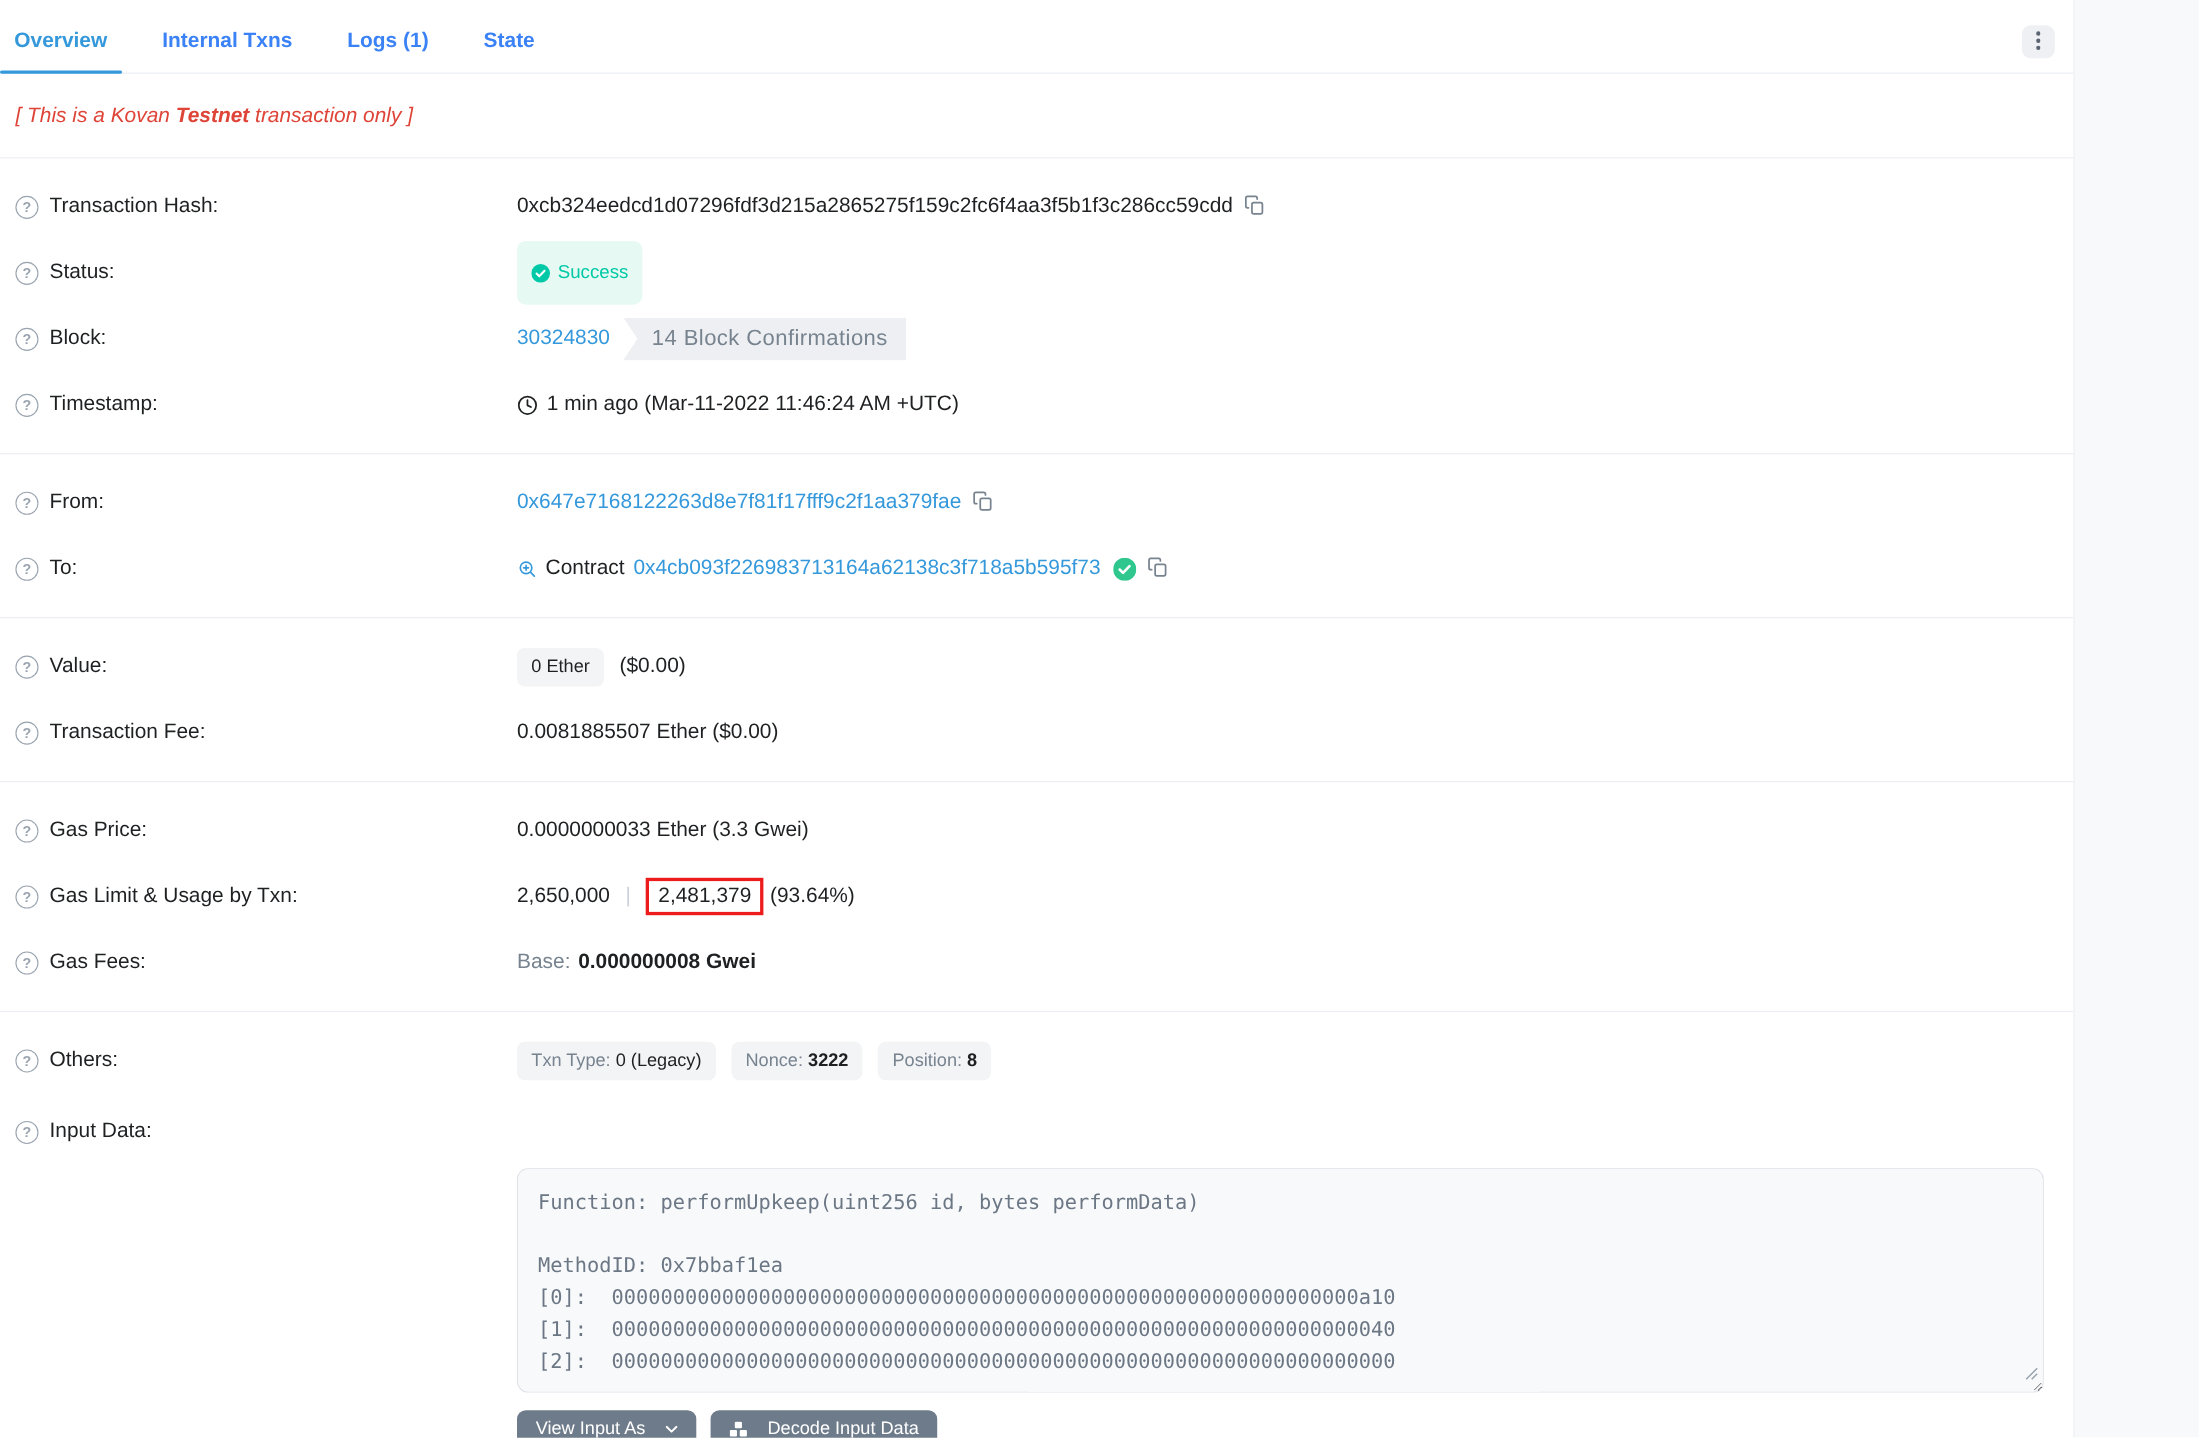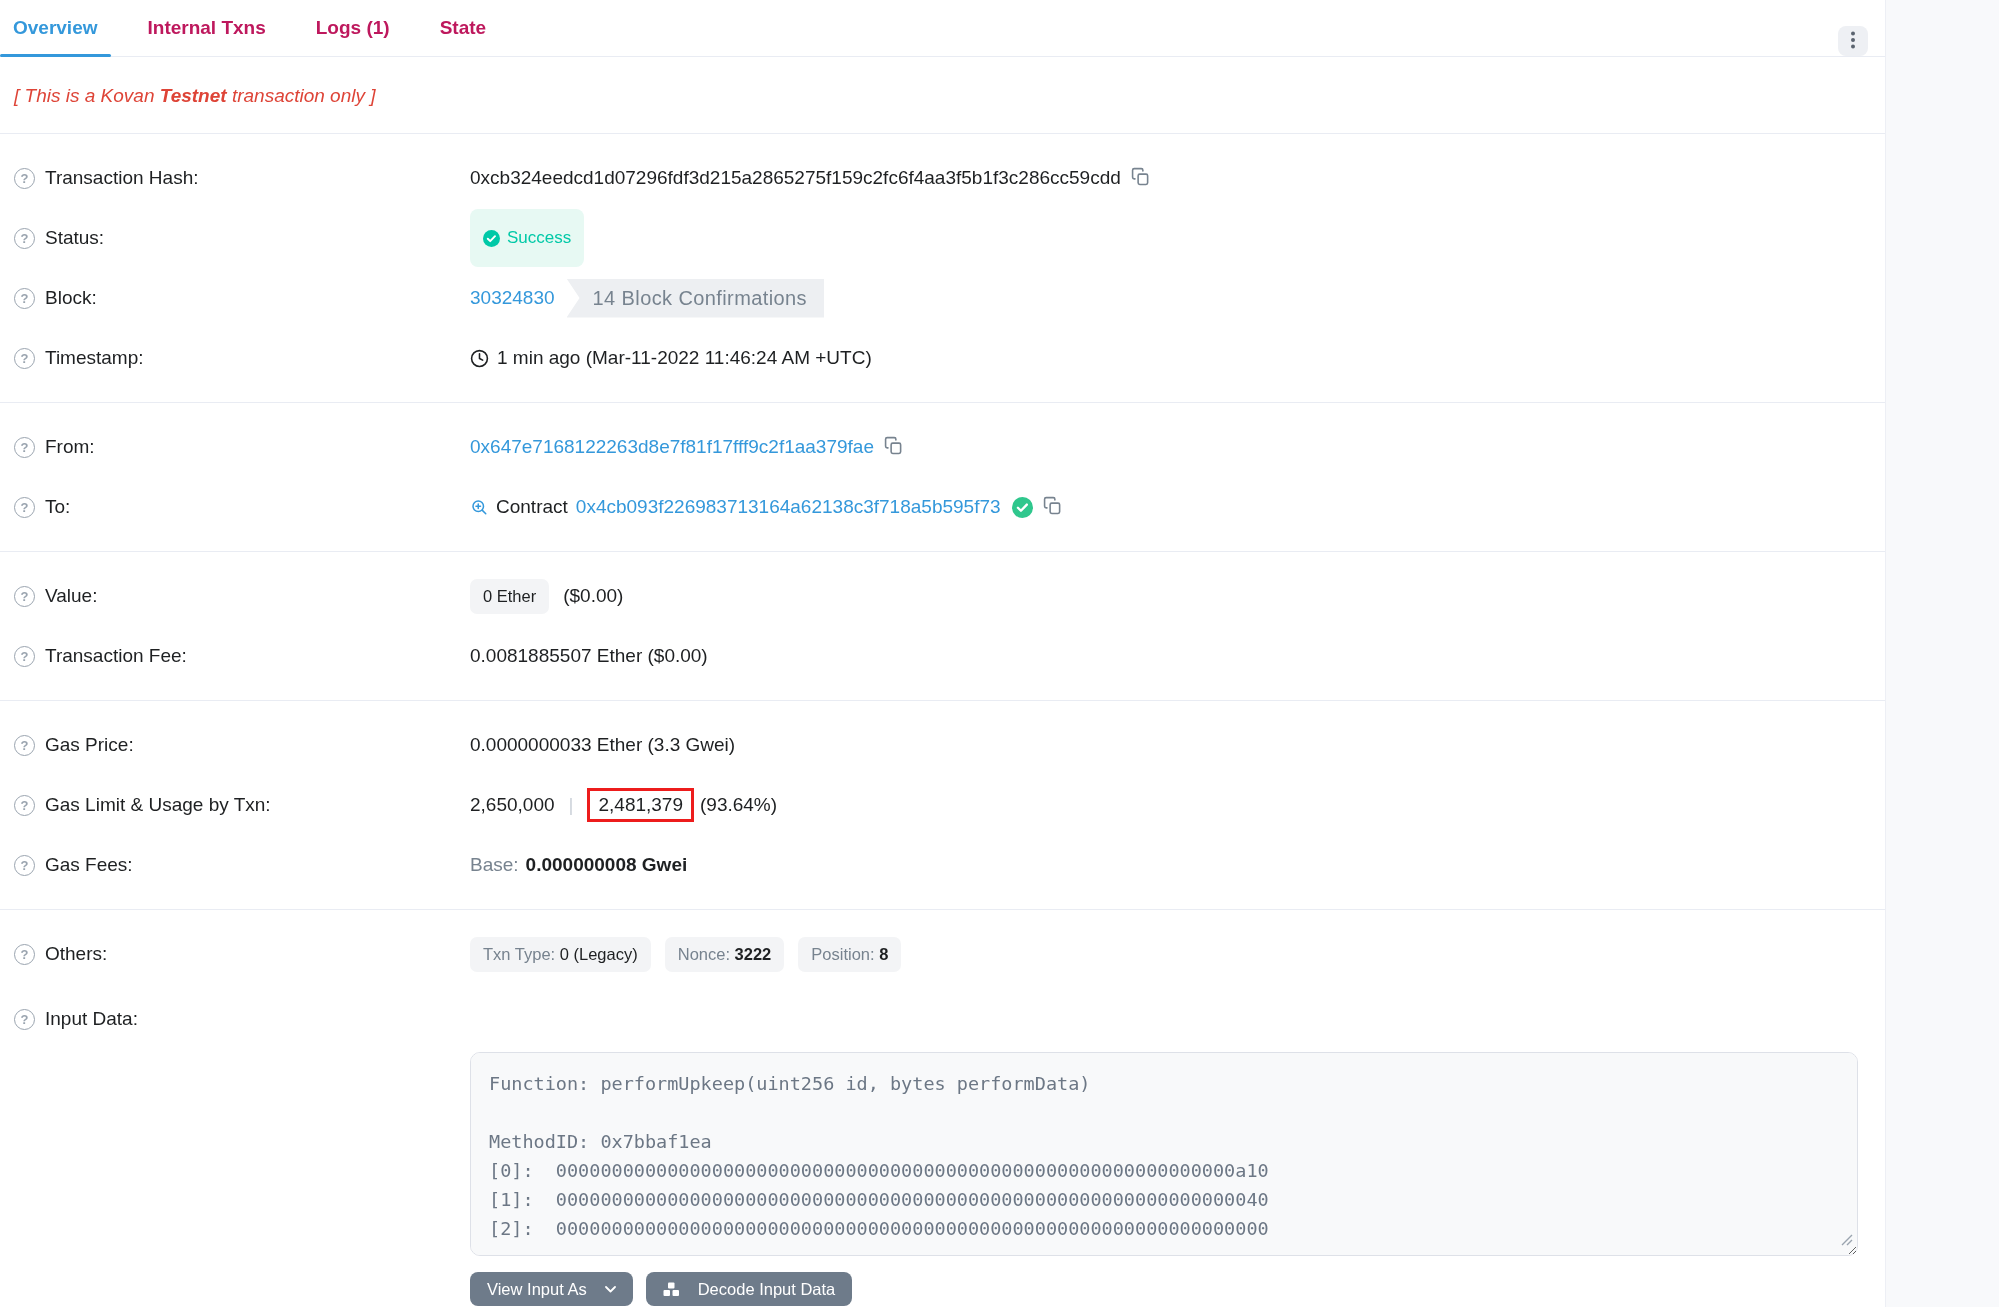--- a/index.html
+++ b/index.html
@@ -12,25 +12,25 @@
     overflow:hidden;
   }
   .right-strip {
     position:absolute; top:0; right:0; width:114px; height:1307px;
     background:#f8f9fb; border-left:1px solid #edeff5;
   }
   .card { width:1885px; }
 
   
   .tabbar {
-    display:flex; align-items:flex-end; height:57px;
-    border-bottom:1px solid #e9ecf3; padding:0;
+    display:flex; align-items:center; height:57px;
+    border-bottom:1px solid #e9ecf3; padding:0;margin-top:10px;
   }
   .tab {
-    font-size:19px; font-weight:700; color:#be185d;
+    font-size:19px; font-weight:700; color:#3b82f6;
     padding:17px 13px; cursor:pointer; position:relative; margin-right:24px;
   }
   .tab.active { color:#3498db; }
   .tab.active::after {
     content:""; position:absolute; left:0; right:0; bottom:-1px; height:3px;
     background:#3498db; border-radius:2px;
   }
   .tabbar-spacer { flex:1; }
   .kebab-btn {
     width:30px; height:30px; border-radius:8px; background:#eef0f4;

